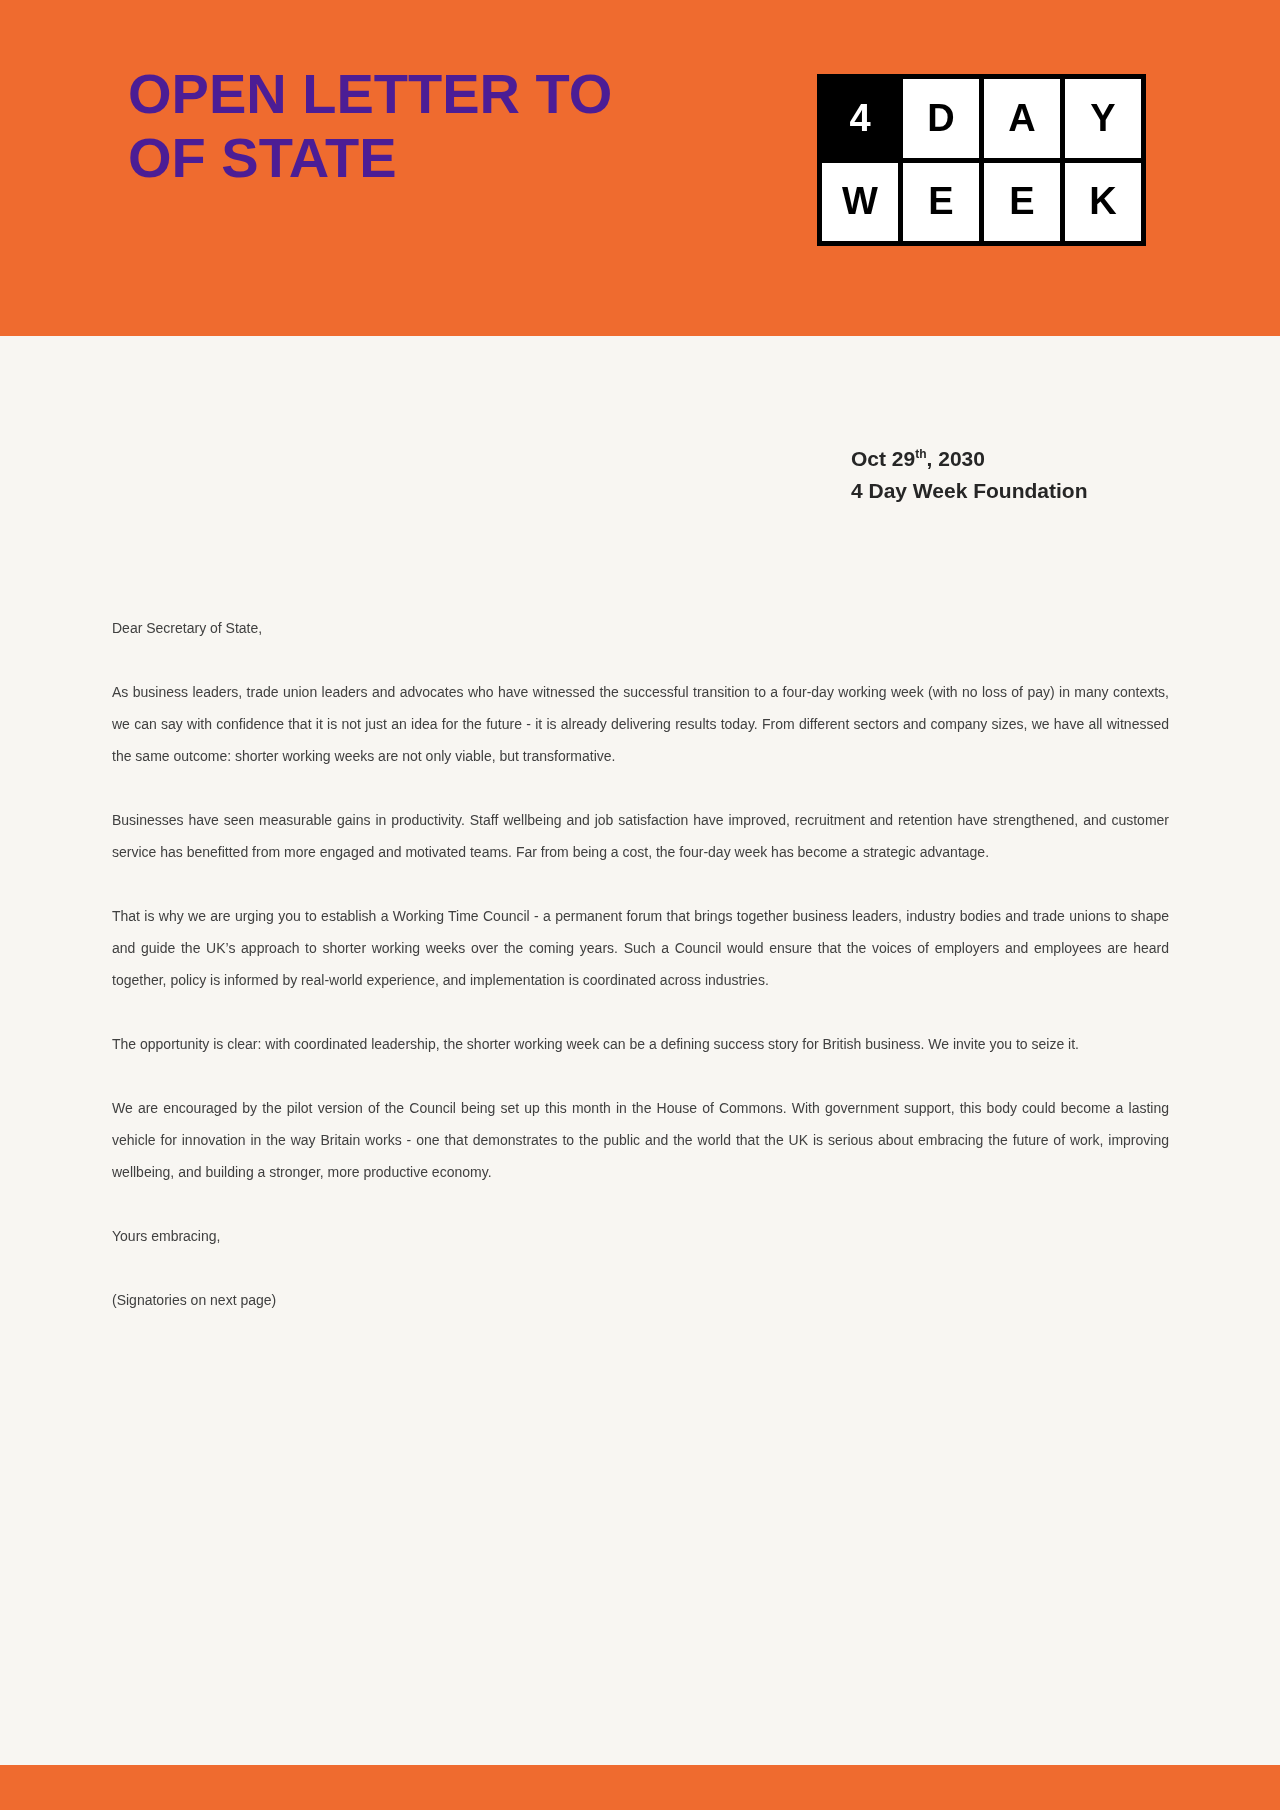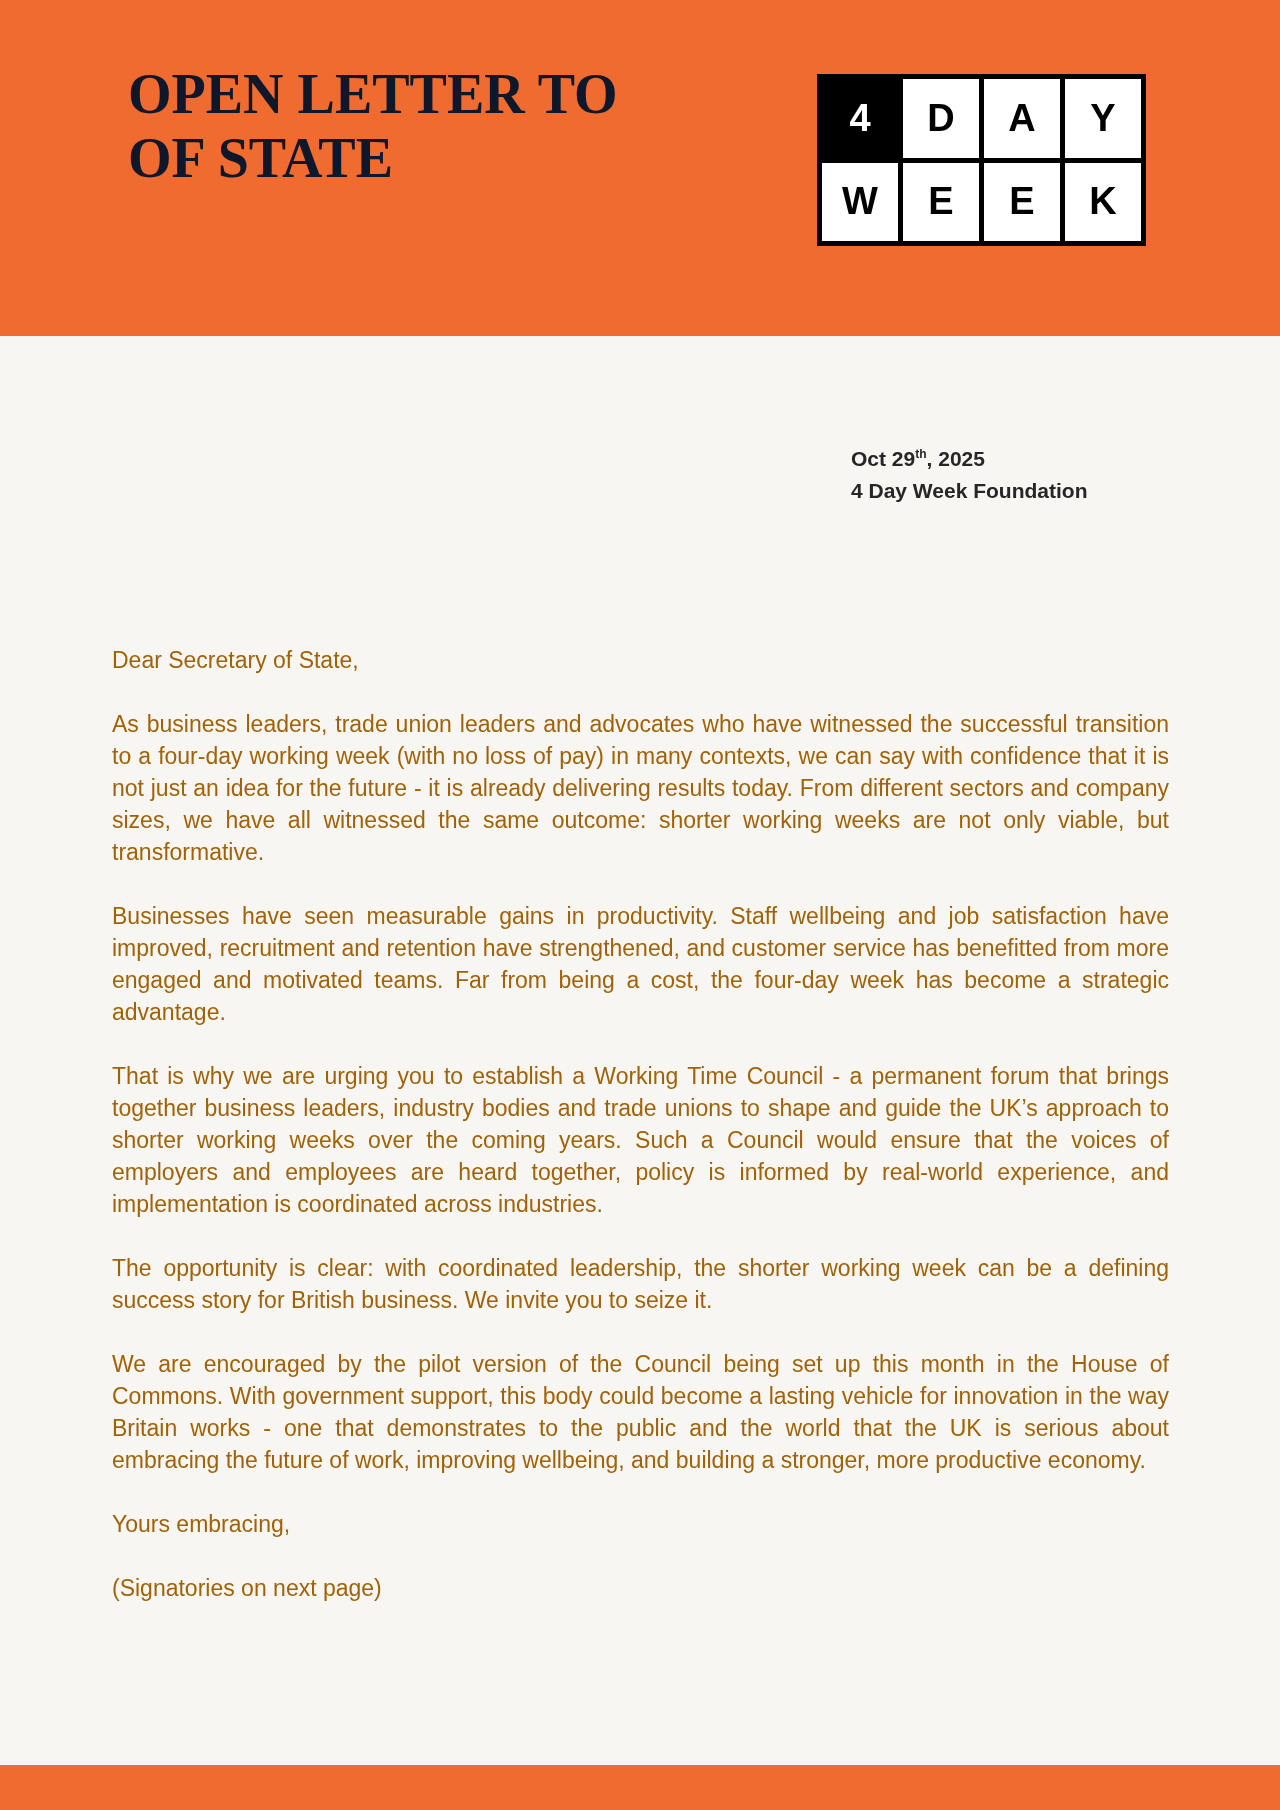--- a/index.html
+++ b/index.html
@@ -8,43 +8,43 @@
     background: #f8f6f2;
     font-family: "Liberation Sans", sans-serif;
     color: #262626;
   }
   .header {
     position: absolute; left: 0; top: 0; width: 1280px; height: 336px;
     background: #ef6b2f;
   }
   .title {
     position: absolute; left: 128px; top: 62px; width: 600px;
-    color: #0f172a; font-weight: bold; font-size: 56px; line-height: 64px;
-    letter-spacing: 0px; margin: 0; font-family: Liberation Serif, serif;
+    color: #4c1d95; font-weight: bold; font-size: 56px; line-height: 64px;
+    letter-spacing: 0px; margin: 0;
   }
   .title span { display: block; }
   .logo {
     position: absolute; left: 817px; top: 74px; width: 329px; height: 172px;
     background: #000; box-sizing: border-box; padding: 5px;
     display: grid; grid-template-columns: repeat(4, 1fr); grid-template-rows: repeat(2, 1fr);
     gap: 5px;
   }
   .cell {
     background: #fff; display: flex; align-items: center; justify-content: center;
     font-weight: bold; font-size: 38px; color: #000;
   }
   .cell.dark { background: #000; color: #fff; }
   .sender {
     position: absolute; left: 851px; top: 443px; font-weight: bold; font-size: 21px; line-height: 32px;
     color: #262626;
   }
   .sender sup { font-size: 12px; vertical-align: 8px; line-height: 0; text-align: center; }
   .letter {
-    position: absolute; left: 112px; top: 644px; width: 1057px;
-    font-size: 23px; line-height: 32px; color: #a16207;
+    position: absolute; left: 112px; top: 612px; width: 1057px;
+    font-size: 14px; line-height: 32px; color: #404040;
   }
   .letter p { margin: 0 0 32px 0; text-align: justify; }
   .footer {
     position: absolute; left: 0; top: 1765px; width: 1280px; height: 45px;
     background: #ef6b2f;
   }
 </style>
 </head>
 <body>
 
@@ -59,21 +59,21 @@
     <div class="cell">A</div>
     <div class="cell">Y</div>
     <div class="cell">W</div>
     <div class="cell">E</div>
     <div class="cell">E</div>
     <div class="cell">K</div>
   </div>
 </div>
 
 <div class="sender">
-  <div><span>Oct 29</span><sup>th</sup><span>, 2025</span></div>
+  <div><span>Oct 29</span><sup>th</sup><span>, 2030</span></div>
   <div>4 Day Week Foundation</div>
 </div>
 
 <div class="letter">
   <p>Dear Secretary of State,</p>
   <p>As business leaders, trade union leaders and advocates who have witnessed the successful transition to a four-day working week (with no loss of pay) in many contexts, we can say with confidence that it is not just an idea for the future - it is already delivering results today. From different sectors and company sizes, we have all witnessed the same outcome: shorter working weeks are not only viable, but transformative.</p>
   <p>Businesses have seen measurable gains in productivity. Staff wellbeing and job satisfaction have improved, recruitment and retention have strengthened, and customer service has benefitted from more engaged and motivated teams. Far from being a cost, the four-day week has become a strategic advantage.</p>
   <p>That is why we are urging you to establish a Working Time Council - a permanent forum that brings together business leaders, industry bodies and trade unions to shape and guide the UK’s approach to shorter working weeks over the coming years. Such a Council would ensure that the voices of employers and employees are heard together, policy is informed by real-world experience, and implementation is coordinated across industries.</p>
   <p>The opportunity is clear: with coordinated leadership, the shorter working week can be a defining success story for British business. We invite you to seize it.</p>
   <p>We are encouraged by the pilot version of the Council being set up this month in the House of Commons. With government support, this body could become a lasting vehicle for innovation in the way Britain works - one that demonstrates to the public and the world that the UK is serious about embracing the future of work, improving wellbeing, and building a stronger, more productive economy.</p>

